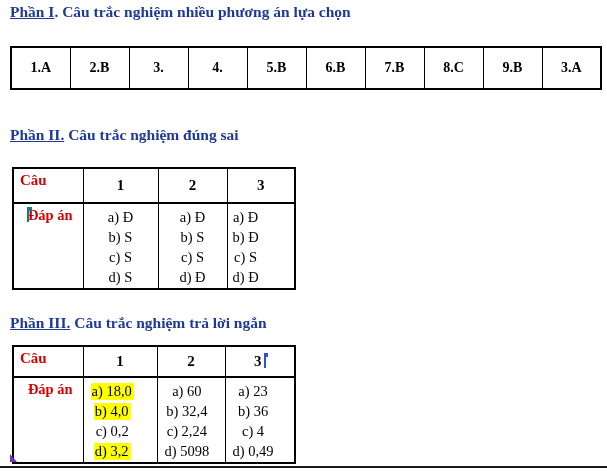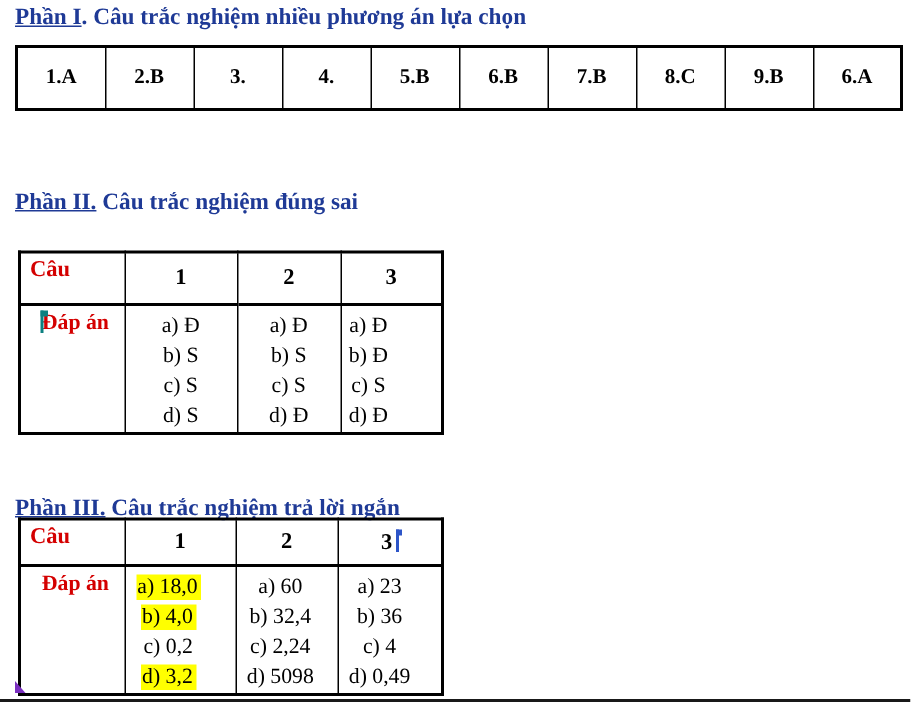--- a/index.html
+++ b/index.html
@@ -18,28 +18,28 @@
     background:#fff;color:var(--ink);
     font-family:"Liberation Serif","DejaVu Serif",serif;
   }
   .heading{
     position:absolute;left:10px;margin:0;
     font-size:15.5px;font-weight:bold;color:var(--blue);
     white-space:pre;
   }
   #h1{top:3px;}
   #h2{top:126px;}
-  #h3{top:330px;}
+  #h3{top:314px;}
   .u{text-decoration:underline;}
 
   table{border-collapse:collapse;position:absolute;table-layout:fixed;}
   td{border:1px solid var(--ink);}
 
   
-  #t1{left:10px;top:30px;width:591px;border:2px solid var(--ink);}
+  #t1{left:10px;top:46px;width:591px;border:2px solid var(--ink);}
   #t1 td{
     width:59px;height:42px;text-align:center;vertical-align:middle;
     font-weight:bold;font-size:14px;
   }
 
   
   #t2{left:12px;top:167px;border:2px solid var(--ink);}
   #t3{left:12px;top:345px;border:2px solid var(--ink);}
   .qrow td{font-weight:bold;font-size:15px;text-align:center;vertical-align:middle;border-bottom:2px solid var(--ink);}
   #t2 .qrow td{height:35px;}
@@ -90,21 +90,21 @@
       <tr>
     <td>1.A</td>
     <td>2.B</td>
     <td>3.</td>
     <td>4.</td>
     <td>5.B</td>
     <td>6.B</td>
     <td>7.B</td>
     <td>8.C</td>
     <td>9.B</td>
-    <td>6.A</td>
+    <td>3.A</td>
   </tr>
 </tbody>
   </table>
 
 <p class="heading" id="h2"><span class="u">Phần II.</span><span> Câu trắc nghiệm đúng sai</span></p>
 
 <table id="t2">
   <colgroup>
       <col style="width:70px">
       <col style="width:75px">

